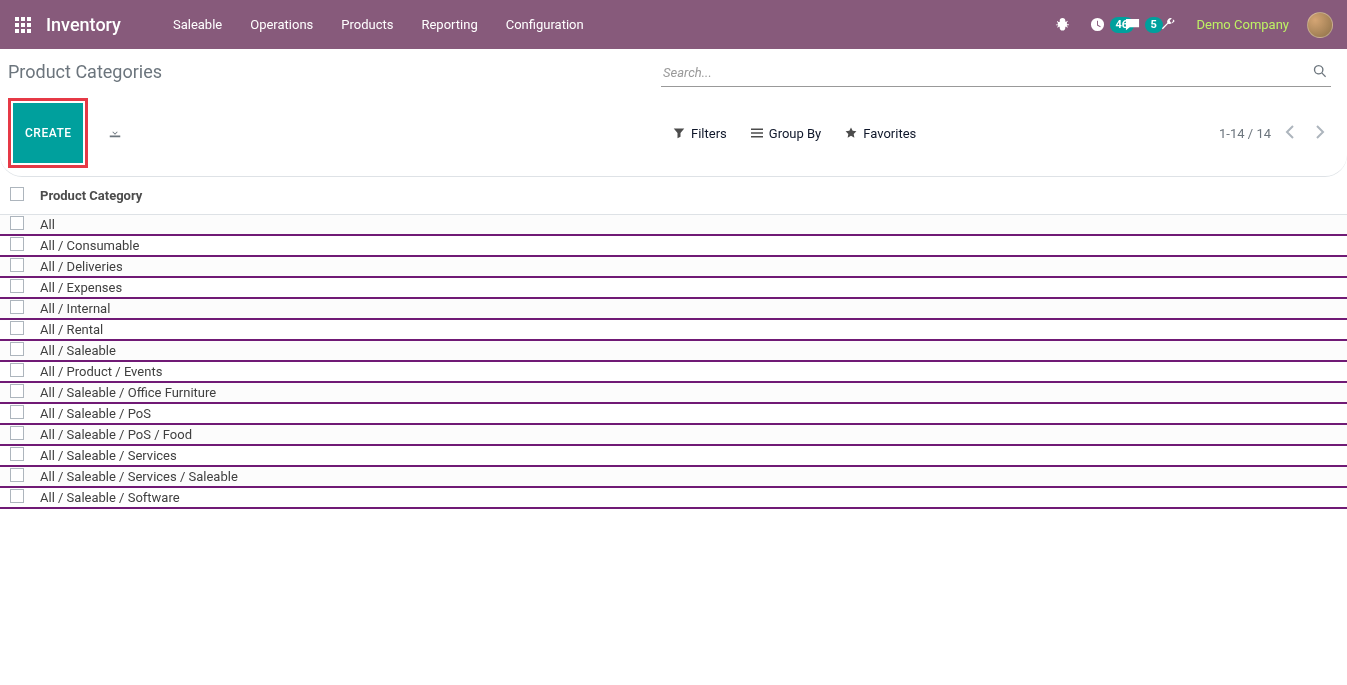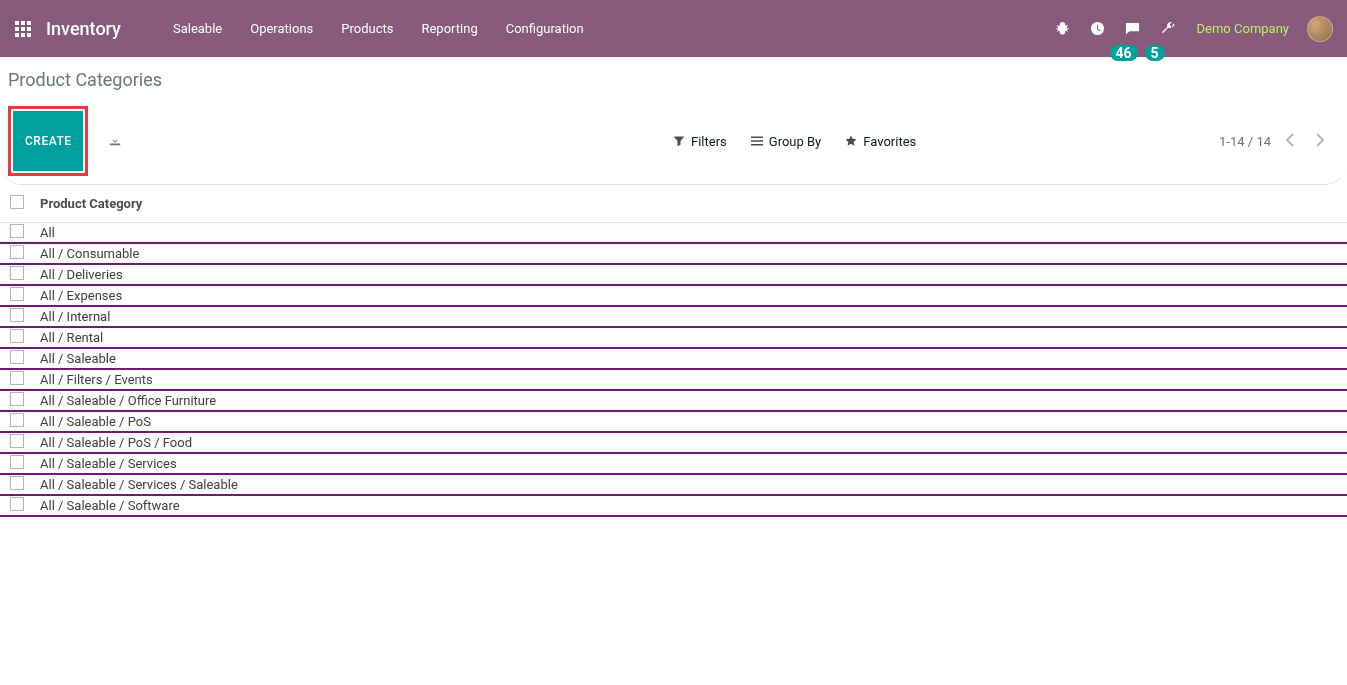--- a/index.html
+++ b/index.html
@@ -1,27 +1,27 @@
 <!DOCTYPE html>
 <html><head>
 <meta charset="utf-8">
 <style>
 * { margin:0; padding:0; box-sizing:border-box; font-family:-apple-system,BlinkMacSystemFont,"Segoe UI",Roboto,"Helvetica Neue",Arial,sans-serif; }
 body { width:1347px; height:685px; background:#fff; color:#4c4c4c; overflow:hidden; }
-.navbar { height:57px; background:#875a7b; display:flex; align-items:center; color:#fff; padding:0 8px; }
+.navbar { height:49px; background:#875a7b; display:flex; align-items:center; color:#fff; padding:0 8px; }
 .apps-icon { width:26px; height:26px; display:flex; align-items:center; justify-content:center; margin:0 10px 0 2px; cursor:pointer; }
 .apps-icon svg { width:16px; height:16px; fill:#fff; }
 .brand { font-size:18px; font-weight:500; margin-right:40px; }
 .nav-menu { display:flex; gap:4px; }
 .nav-menu a { color:#fff; text-decoration:none; font-size:13px; padding:10px 12px; cursor:pointer; }
 .nav-spacer { flex:1; }
 .systray { display:flex; align-items:center; gap:0px; }
 .systray-item { display:flex; align-items:center; justify-content:center; padding:0 10px; height:41px; cursor:pointer; position:relative; }
 .systray-item svg { width:15px; height:15px; fill:#fff; }
-.badge { background:#00a09d; color:#fff; font-size:14px; font-weight:700; padding:1px 6px; border-radius:10px; position:absolute; top:24px; left:20px; line-height:14px; }
+.badge { background:#00a09d; color:#fff; font-size:11px; font-weight:700; padding:1px 6px; border-radius:10px; position:absolute; top:0; left:20px; line-height:14px; }
 .activity-wrap { position:relative; display:flex; align-items:center; }
 .company { font-size:13px; color:#bef264; padding:0 12px; }
 .avatar { width:26px; height:26px; border-radius:50%; background:radial-gradient(circle at 30% 30%,#d4a574,#8b6f47); border:1px solid rgba(255,255,255,.3); margin:0 6px; }
 
 .cp { padding:8px 16px 0 8px; border-bottom:1px solid #dee2e6;border-radius:22px; }
 .cp-top { display:flex; align-items:center; margin-bottom:4px; }
 .breadcrumb { font-size:18px; color:#6c757d; padding:4px 0 6px 0; }
 .cp-top-right { margin-left:auto; flex:1; max-width:670px; }
 .search-wrap { border-bottom:1px solid #999; display:flex; align-items:center; padding:2px 0; }
 .search-input { flex:1; border:none; outline:none; font-size:13px; padding:4px 2px; color:#4c4c4c; background:transparent; }
@@ -104,20 +104,30 @@
         </svg>
     </div>
     <div class="company">Demo Company</div>
     <div class="avatar"></div>
   </div>
 </div>
 
 <div class="cp">
   <div class="cp-top">
     <div class="breadcrumb">Product Categories</div>
+    <div class="cp-top-right">
+      <div class="search-wrap">
+        <input class="search-input" placeholder="Search..." style="">
+        <button class="search-btn">
+          <svg viewBox="0 0 16 16">
+              <path d="M6.5 1a5.5 5.5 0 014.3 8.9l4.1 4.1-1 1-4.1-4.1A5.5 5.5 0 116.5 1zm0 1.5a4 4 0 100 8 4 4 0 000-8z"></path>
+            </svg>
+        </button>
+      </div>
+    </div>
   </div>
   <div class="cp-bottom">
     <span class="highlight-box">
       <button class="btn-create">CREATE</button>
     </span>
     <button class="btn-icon">
       <svg viewBox="0 0 16 16">
           <path d="M8 1v8.6L5.7 7.3 5 8l3 3 3-3-.7-.7L8 9.6V1H8zM2 12h12v2H2z"></path>
         </svg>
     </button>
@@ -188,21 +198,21 @@
         <tr>
           <td class="chk-cell"><span class="chk"></span></td>
           <td>All / Rental</td>
         </tr>
         <tr>
           <td class="chk-cell"><span class="chk"></span></td>
           <td>All / Saleable</td>
         </tr>
         <tr>
           <td class="chk-cell"><span class="chk"></span></td>
-          <td>All / Filters / Events</td>
+          <td>All / Product / Events</td>
         </tr>
         <tr>
           <td class="chk-cell"><span class="chk"></span></td>
           <td>All / Saleable / Office Furniture</td>
         </tr>
         <tr>
           <td class="chk-cell"><span class="chk"></span></td>
           <td>All / Saleable / PoS</td>
         </tr>
         <tr>

